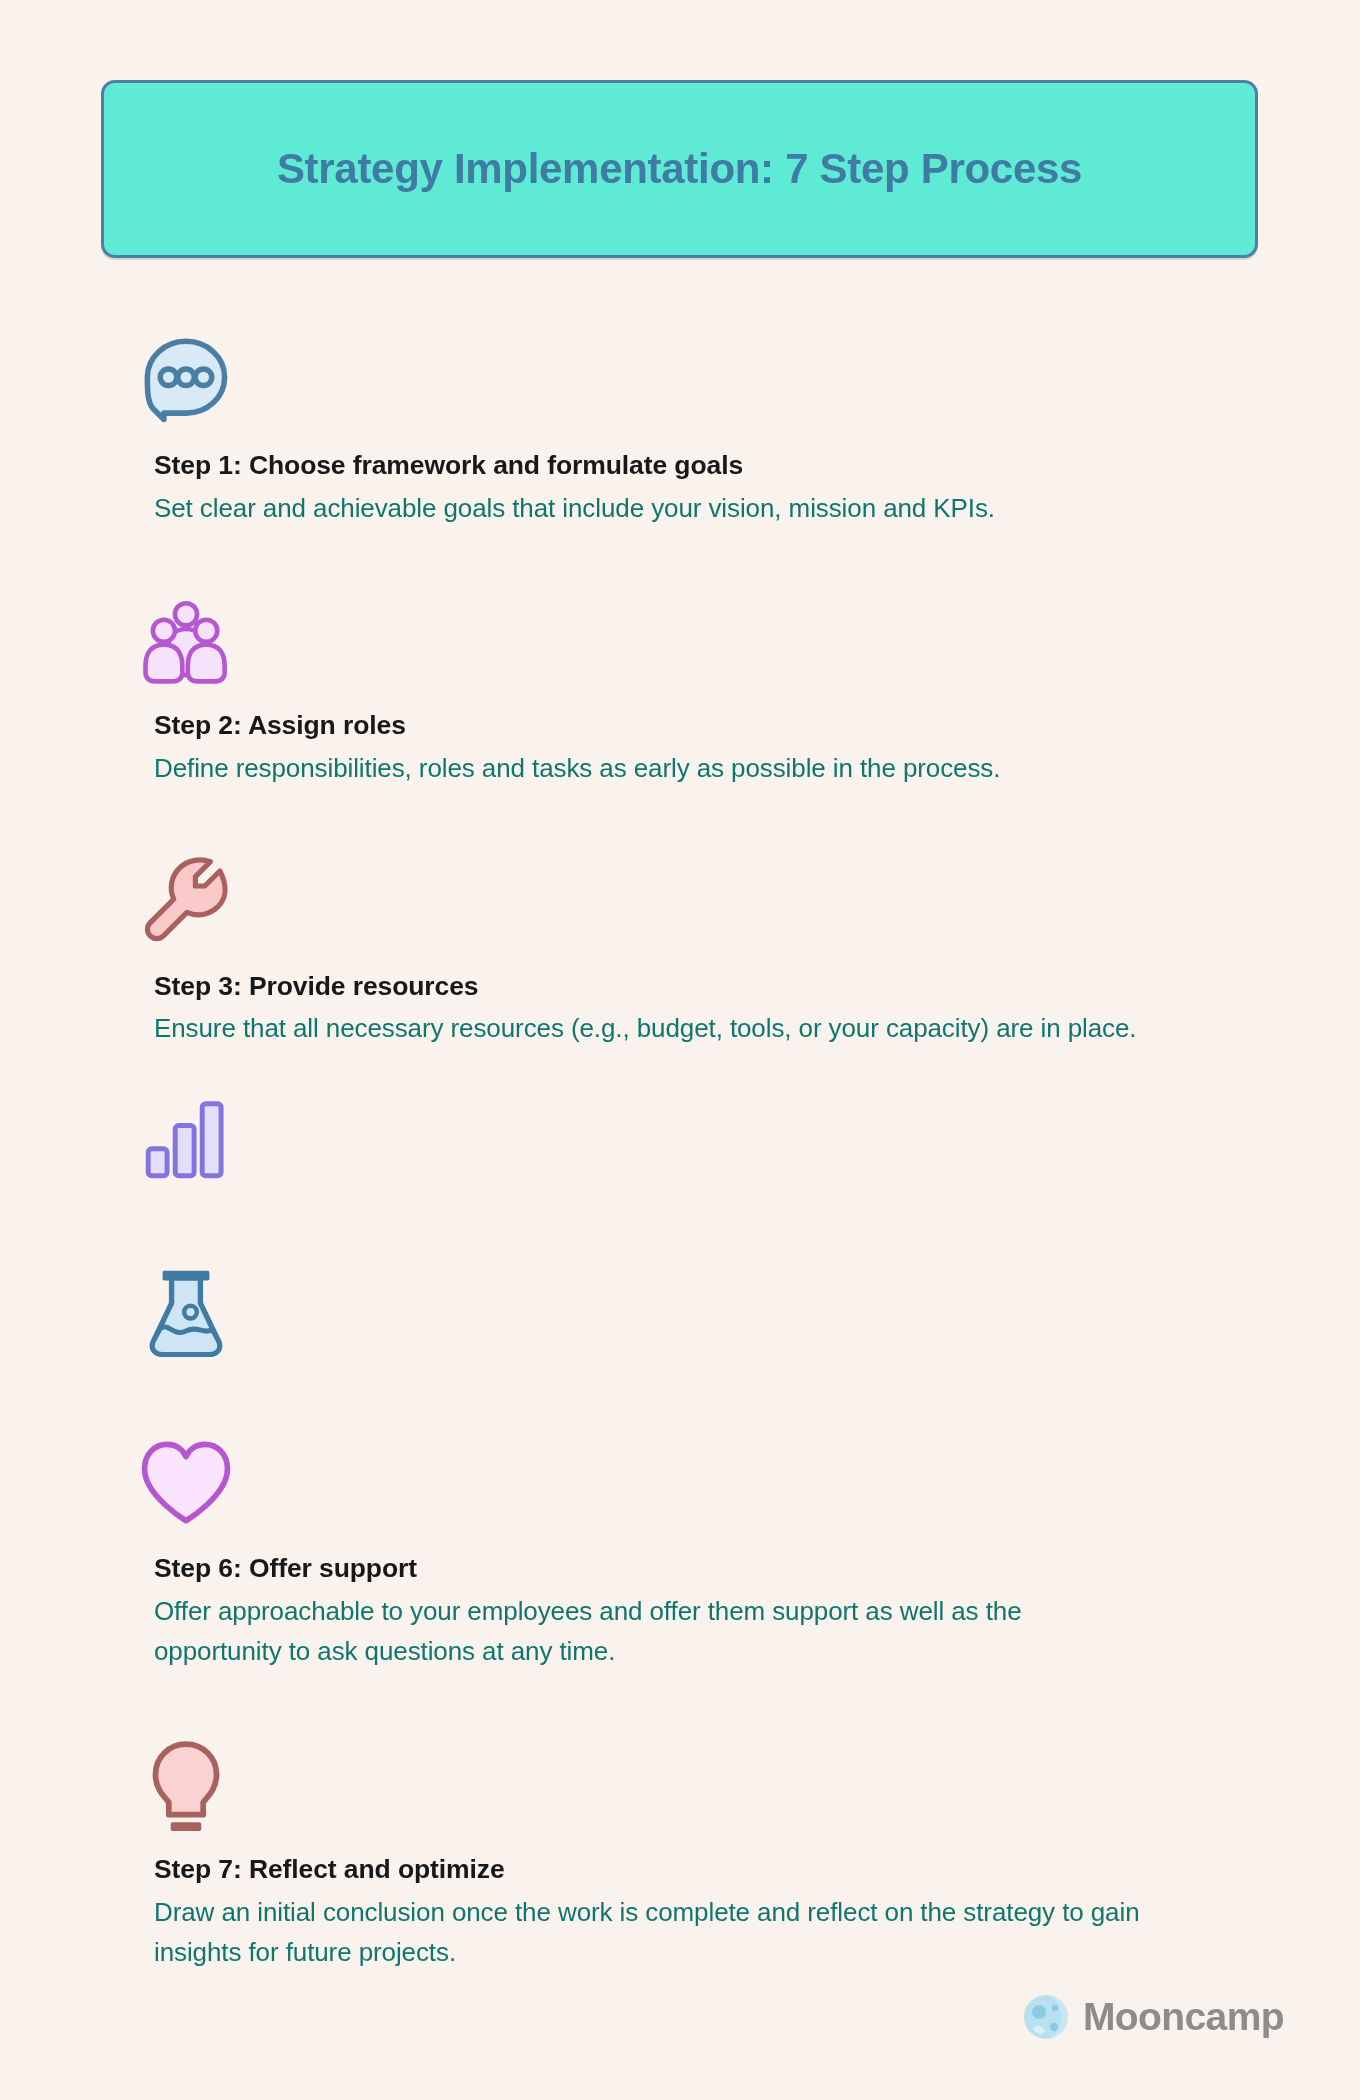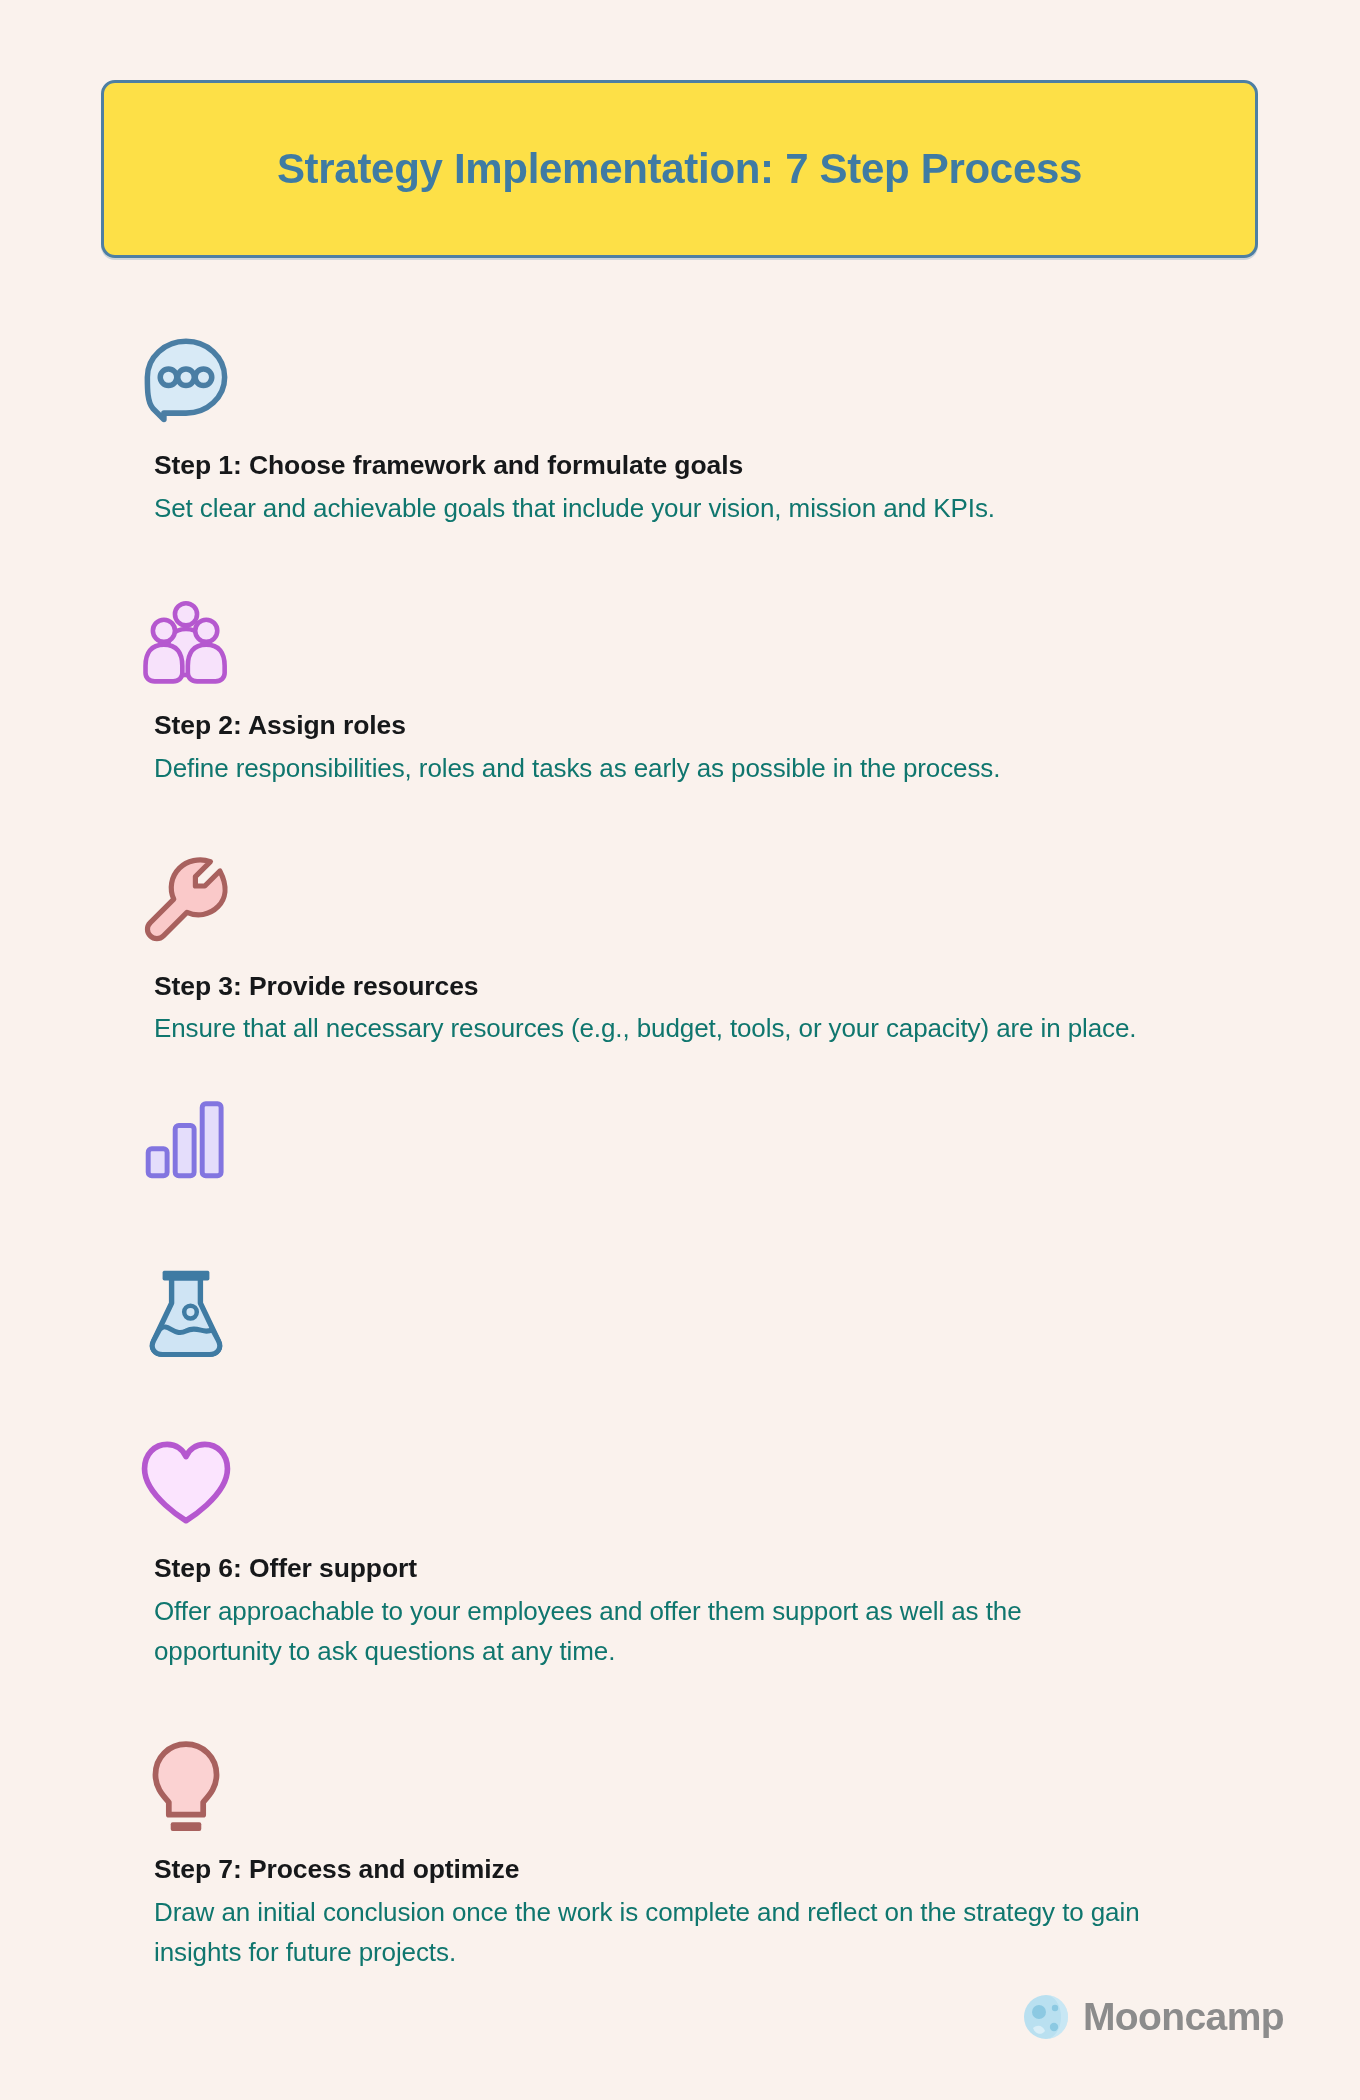--- a/index.html
+++ b/index.html
@@ -23,21 +23,21 @@
     padding: 0;
   }
 
   
   .title-banner {
     position: absolute;
     left: 101px;
     top: 80px;
     width: 1157px;
     height: 178px;
-    background: #fde047;
+    background: #5eead4;
     border: 3px solid #4d7fa3;
     border-radius: 14px;
     display: flex;
     align-items: center;
     justify-content: center;
     box-shadow: 0 2px 0 rgba(77,127,163,0.25);
   }
 
   .title-text {
     color: #3f7ba3;
@@ -227,21 +227,21 @@
     <div class="gap-lg"></div>
 
     <div class="step-row">
       <div class="step-icon">
         <svg width="84" height="100" viewBox="0 0 88 104">
           <path d="M44 6 C62 6 76 20 76 38 C76 52 68 60 62 67 L62 80 L26 80 L26 67 C20 60 12 52 12 38 C12 20 26 6 44 6 Z" fill="#fbd2d2" stroke="#a8615e" stroke-width="6" stroke-linejoin="round"></path>
           <rect x="28" y="88" width="32" height="9" rx="2" fill="#a8615e"></rect>
         </svg>
       </div>
       <div class="step-body">
-        <div class="step-title">Step 7: Process and optimize</div>
+        <div class="step-title">Step 7: Reflect and optimize</div>
         <div class="step-desc">Draw an initial conclusion once the work is complete and reflect on the strategy to gain insights for future projects.</div>
       </div>
     </div>
 
   </div>
 
   <div class="footer-logo">
     <span class="logo-mark">
       <svg width="46" height="46" viewBox="0 0 46 46">
         <circle cx="23" cy="23" r="22" fill="#b9e0f0"></circle>

